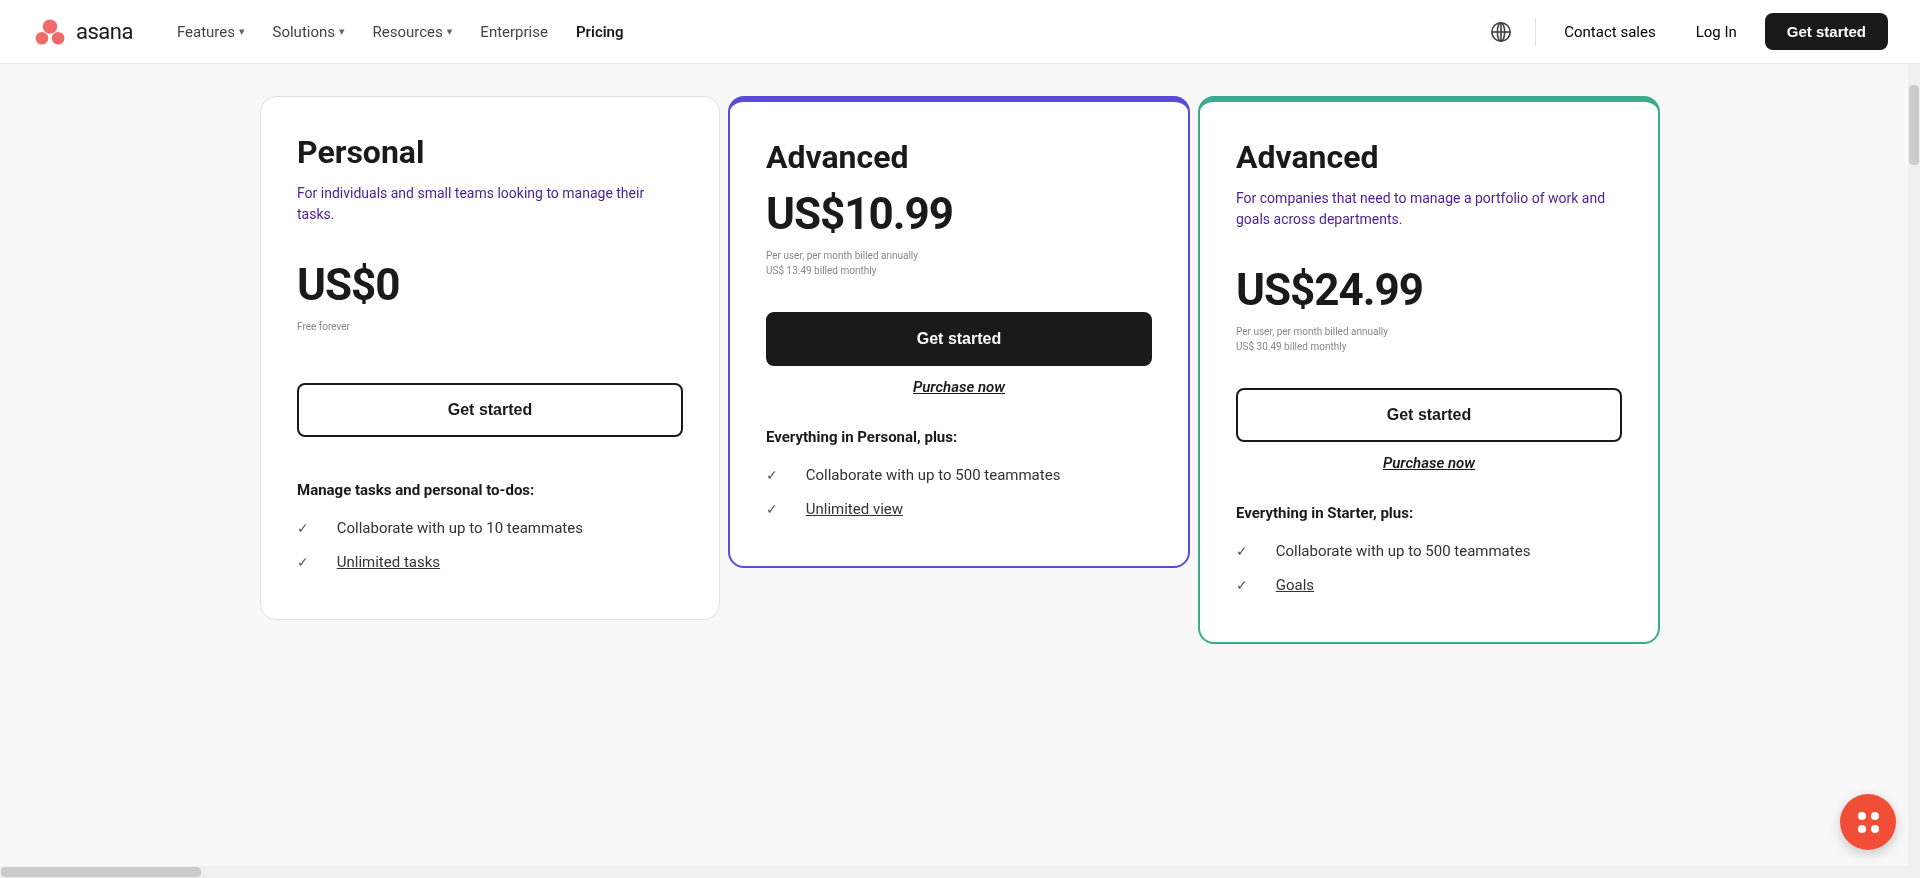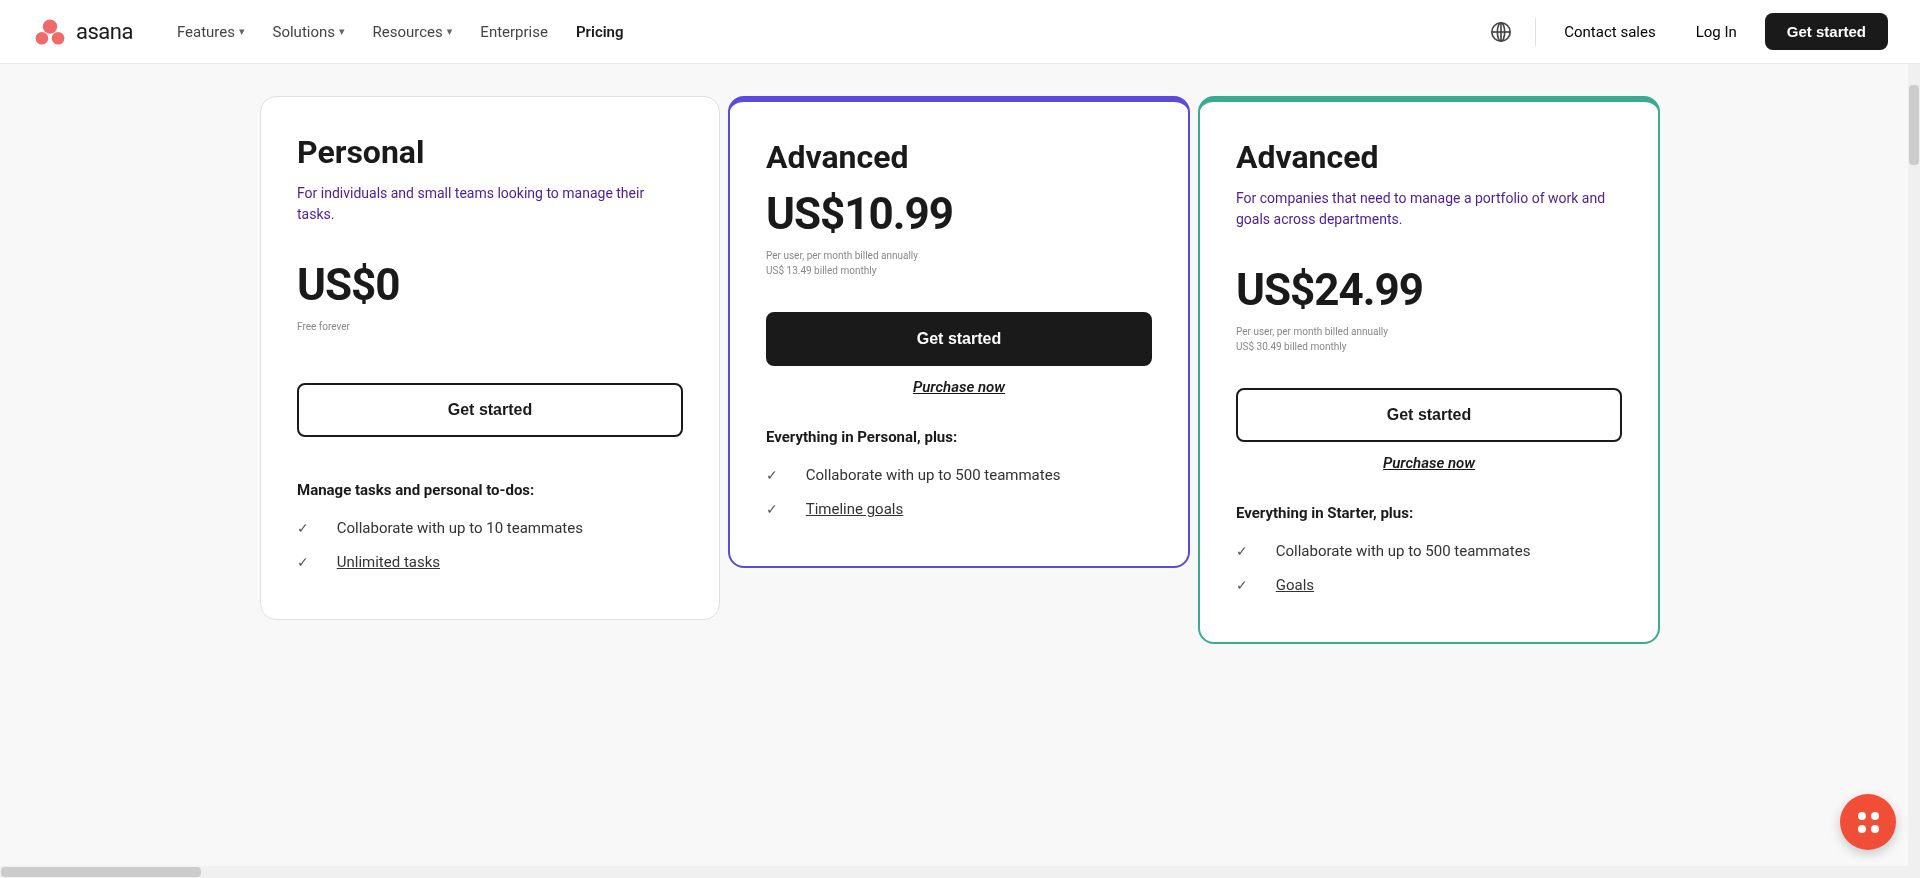--- a/index.html
+++ b/index.html
@@ -369,21 +369,21 @@
       </div>
       <button class="plan-cta-btn filled">Get started</button>
       <a class="purchase-now">Purchase now</a>
       <div class="features-heading">Everything in Personal, plus:</div>
       <div class="feature-item">
         <span class="feature-check">✓</span>
         <span class="feature-text">Collaborate with up to 500 teammates</span>
       </div>
       <div class="feature-item">
         <span class="feature-check">✓</span>
-        <span class="feature-text underlined">Timeline goals</span>
+        <span class="feature-text underlined">Unlimited view</span>
       </div>
     </div>
 
     <div class="pricing-card advanced">
       <div class="plan-name">Advanced</div>
       <div class="plan-desc">For companies that need to manage a portfolio of work and goals across departments.</div>
       <div class="plan-price">US$24.99</div>
       <div class="plan-price-sub">
         Per user, per month billed annually<br>US$ 30.49 billed monthly
       </div>

